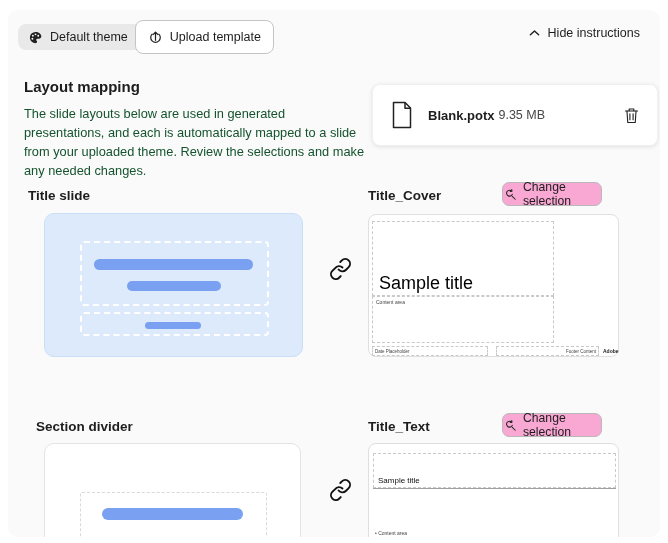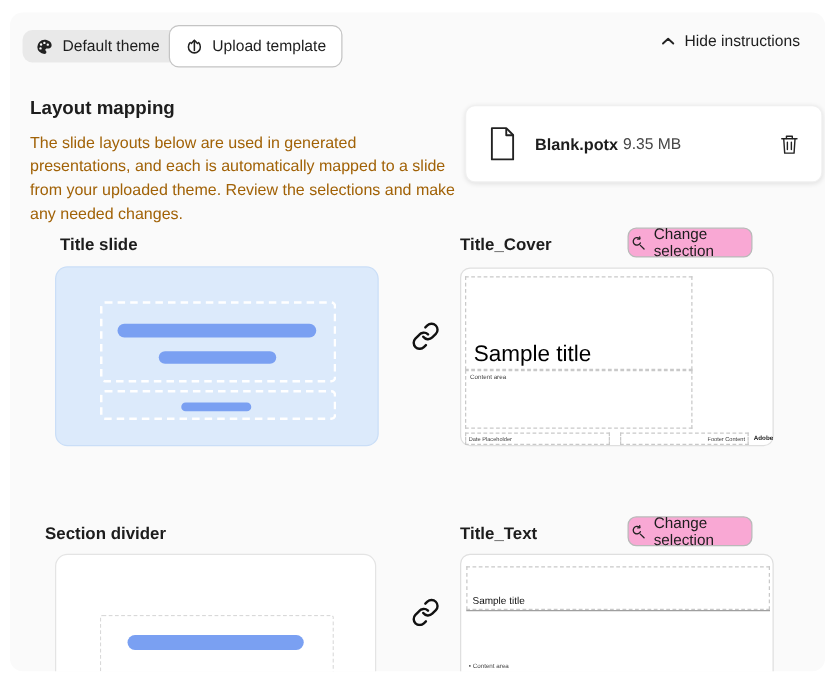--- a/index.html
+++ b/index.html
@@ -15,21 +15,21 @@
     margin-right: -9px; font-size: 12.5px; }
   .seg-upload { background: #ffffff; border: 1px solid #c4c4c4; border-radius: 8px;
     height: 26px; display: flex; align-items: center; gap: 7px; padding: 16px 12px;
     font-size: 12.5px; position: relative; }
   .hide-toggle { position: absolute; right: 20px; top: 11px; height: 24px;
     display: flex; align-items: center; gap: 8px; font-size: 12.5px; cursor: pointer; }
 
   
   .heading { position: absolute; left: 16px; top: 68px; font-size: 15px; font-weight: bold; }
   .para { position: absolute; left: 16px; top: 94px; width: 342px;
-    font-size: 12.8px; line-height: 19px; color: #a16207; }
+    font-size: 12.8px; line-height: 19px; color: #14532d; }
 
   
   .file-card { position: absolute; left: 364px; top: 74px; width: 286px; height: 62px;
     background: #fff; border: 1px solid #f0f0f0; border-radius: 8px;
     box-shadow: 0 1px 4px rgba(0,0,0,0.10); display: flex; align-items: center; padding: 0 18px; }
   .file-meta { margin-left: 15px; display: flex; flex-direction: row; gap: 4px; }
   .file-name { font-size: 13px; font-weight: bold; }
   .file-size { font-size: 12.5px; color: #464646; }
   .trash-btn { margin-left: auto; cursor: pointer; display: flex; }
 
@@ -123,21 +123,21 @@
     <span class="trash-btn">
       <svg width="15" height="17" viewBox="0 0 16 18" fill="none" stroke="#222" stroke-width="1.2" stroke-linecap="round" stroke-linejoin="round">
         <path d="M1.5 4.2h13"></path>
         <path d="M5.5 4V2h5v2"></path>
         <path d="M3.2 4.4l.8 12.1h8l.8-12.1"></path>
         <path d="M6.3 7.2v6.2M9.7 7.2v6.2"></path>
       </svg>
     </span>
   </div>
 
-  <div class="row-label" style="left:40px; top:178px;text-align:right;">Title slide</div>
+  <div class="row-label" style="left:20px; top:178px;text-align:right;">Title slide</div>
   <div class="row-label" style="left:360px; top:178px;">Title_Cover</div>
 
   <div class="change-btn" style="top:172px;">
     <span>
       <svg width="14" height="14" viewBox="0 0 16 16" fill="none" stroke="#222" stroke-width="1.2" stroke-linecap="round" stroke-linejoin="round">
         <path d="M9.9 4.6a3.4 3.4 0 1 0 .7 3.8"></path>
         <path d="M10 2.8l.2 1.9-1.9.3"></path>
         <path d="M10.6 10.6 14 14"></path>
       </svg>
     </span>

